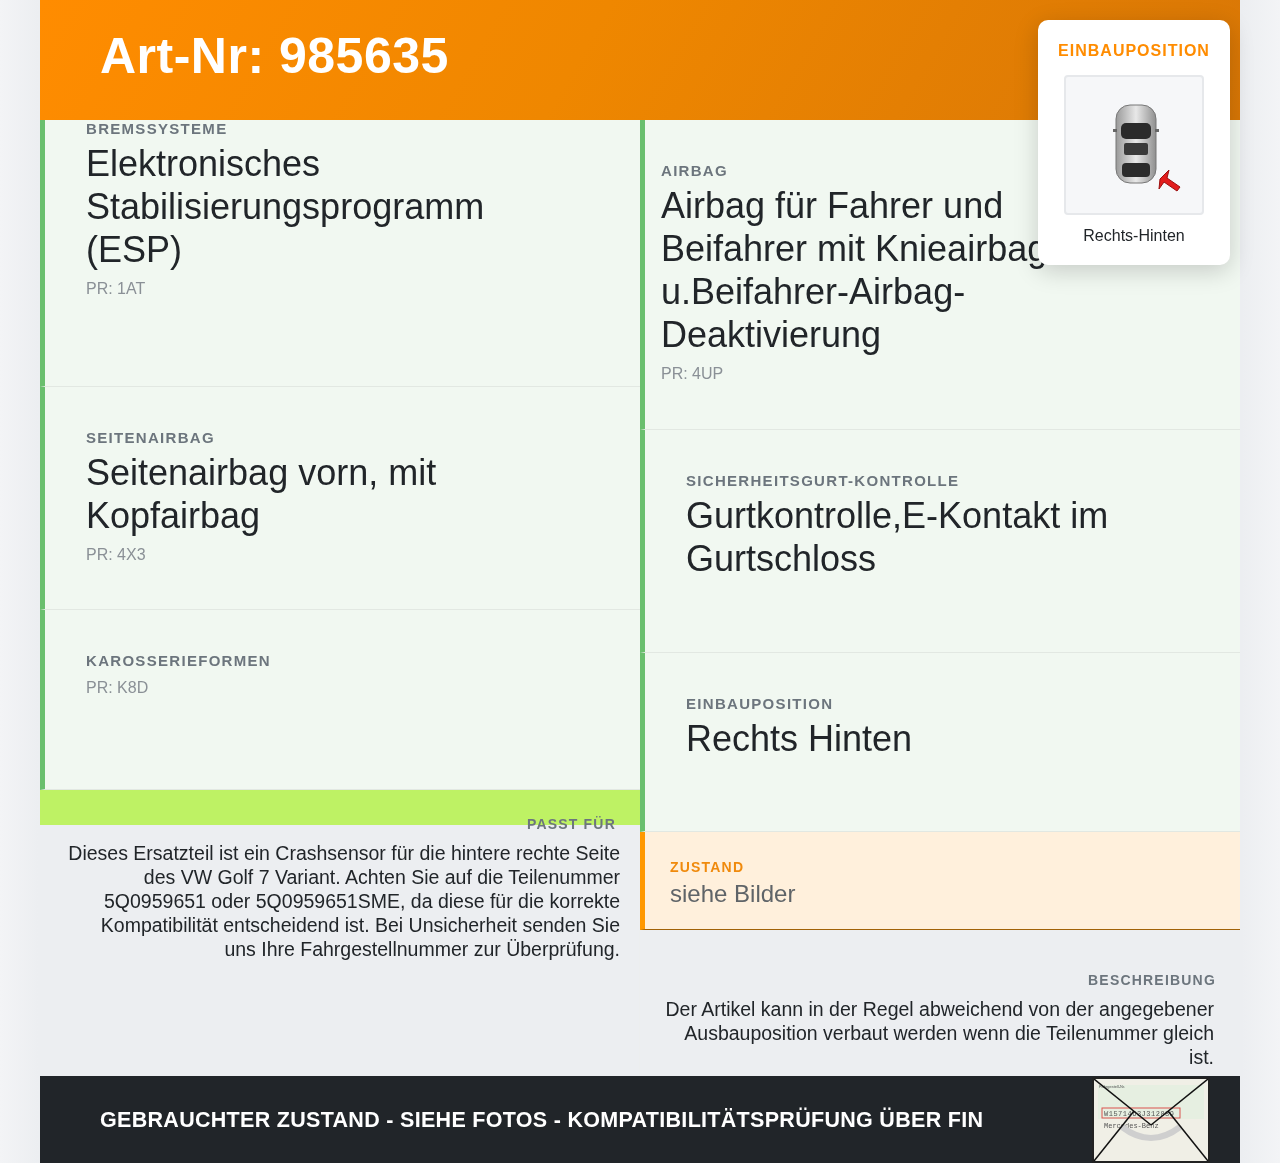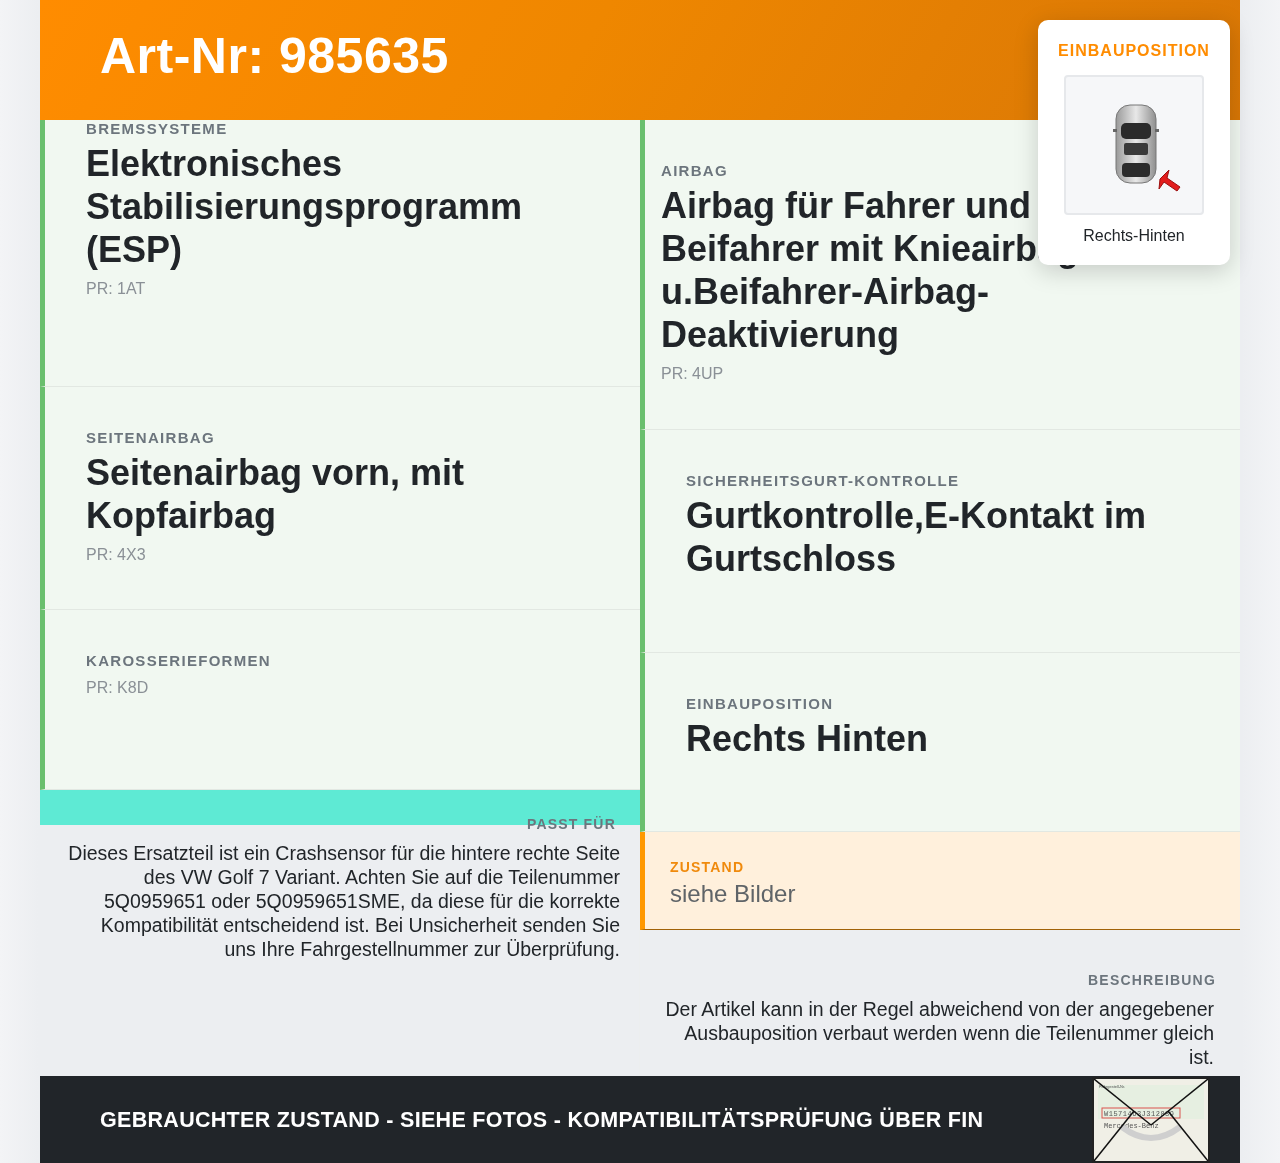--- a/index.html
+++ b/index.html
@@ -5,21 +5,21 @@
     * { box-sizing: border-box; margin: 0; padding: 0; }
     html, body { width: 1280px; height: 1163px; overflow: hidden; }
     body {
       background: linear-gradient(90deg, #f3f4f6 0%, #eceef1 3%, #eceef1 97%, #f3f4f6 100%);
       font-family: "Liberation Sans", sans-serif;
       color: #212529;
       position: relative;
     }
     .page {
       position: absolute; left: 40px; top: 0; width: 1200px; height: 825px;
-      background: #5eead4;
+      background: #bef264;
     }
     .header {
       position: absolute; left: 0; top: 0; width: 1200px; height: 120px;
       background: linear-gradient(120deg, #ff8c00 0%, #ef8700 45%, #d97706 100%);
     }
     .header-title {
       position: absolute; left: 60px; top: 28px;
       font-size: 50px; font-weight: 700; color: #ffffff; letter-spacing: 0.5px;
       line-height: 56px;
     }
@@ -30,21 +30,21 @@
       position: relative; background: #f1f8f1;
       border-left: 5px solid #6abf6e;
       border-bottom: 1px solid #e2e8e2;
       padding: 0 0 0 41px;
     }
     .spec-label {
       font-size: 15px; font-weight: 700; color: #6c757d; letter-spacing: 1.3px;
       text-transform: uppercase; line-height: 18px;
     }
     .spec-value {
-      font-size: 36px; font-weight: 700; color: #212529; line-height: 43px;
+      font-size: 36px; font-weight: 400; color: #212529; line-height: 43px;
       margin-top: 4px;
     }
     .spec-pr { font-size: 16px; color: #8a9096; margin-top: 8px; line-height: 20px; }
     .info-block { padding: 16px 24px; text-align: right; }
     .info-label {
       font-size: 14px; font-weight: 700; color: #6c757d; letter-spacing: 1.2px;
       text-transform: uppercase; line-height: 18px;
     }
     .info-text { font-size: 19.5px; color: #212529; line-height: 24px; margin-top: 8px; }
     .zustand {

